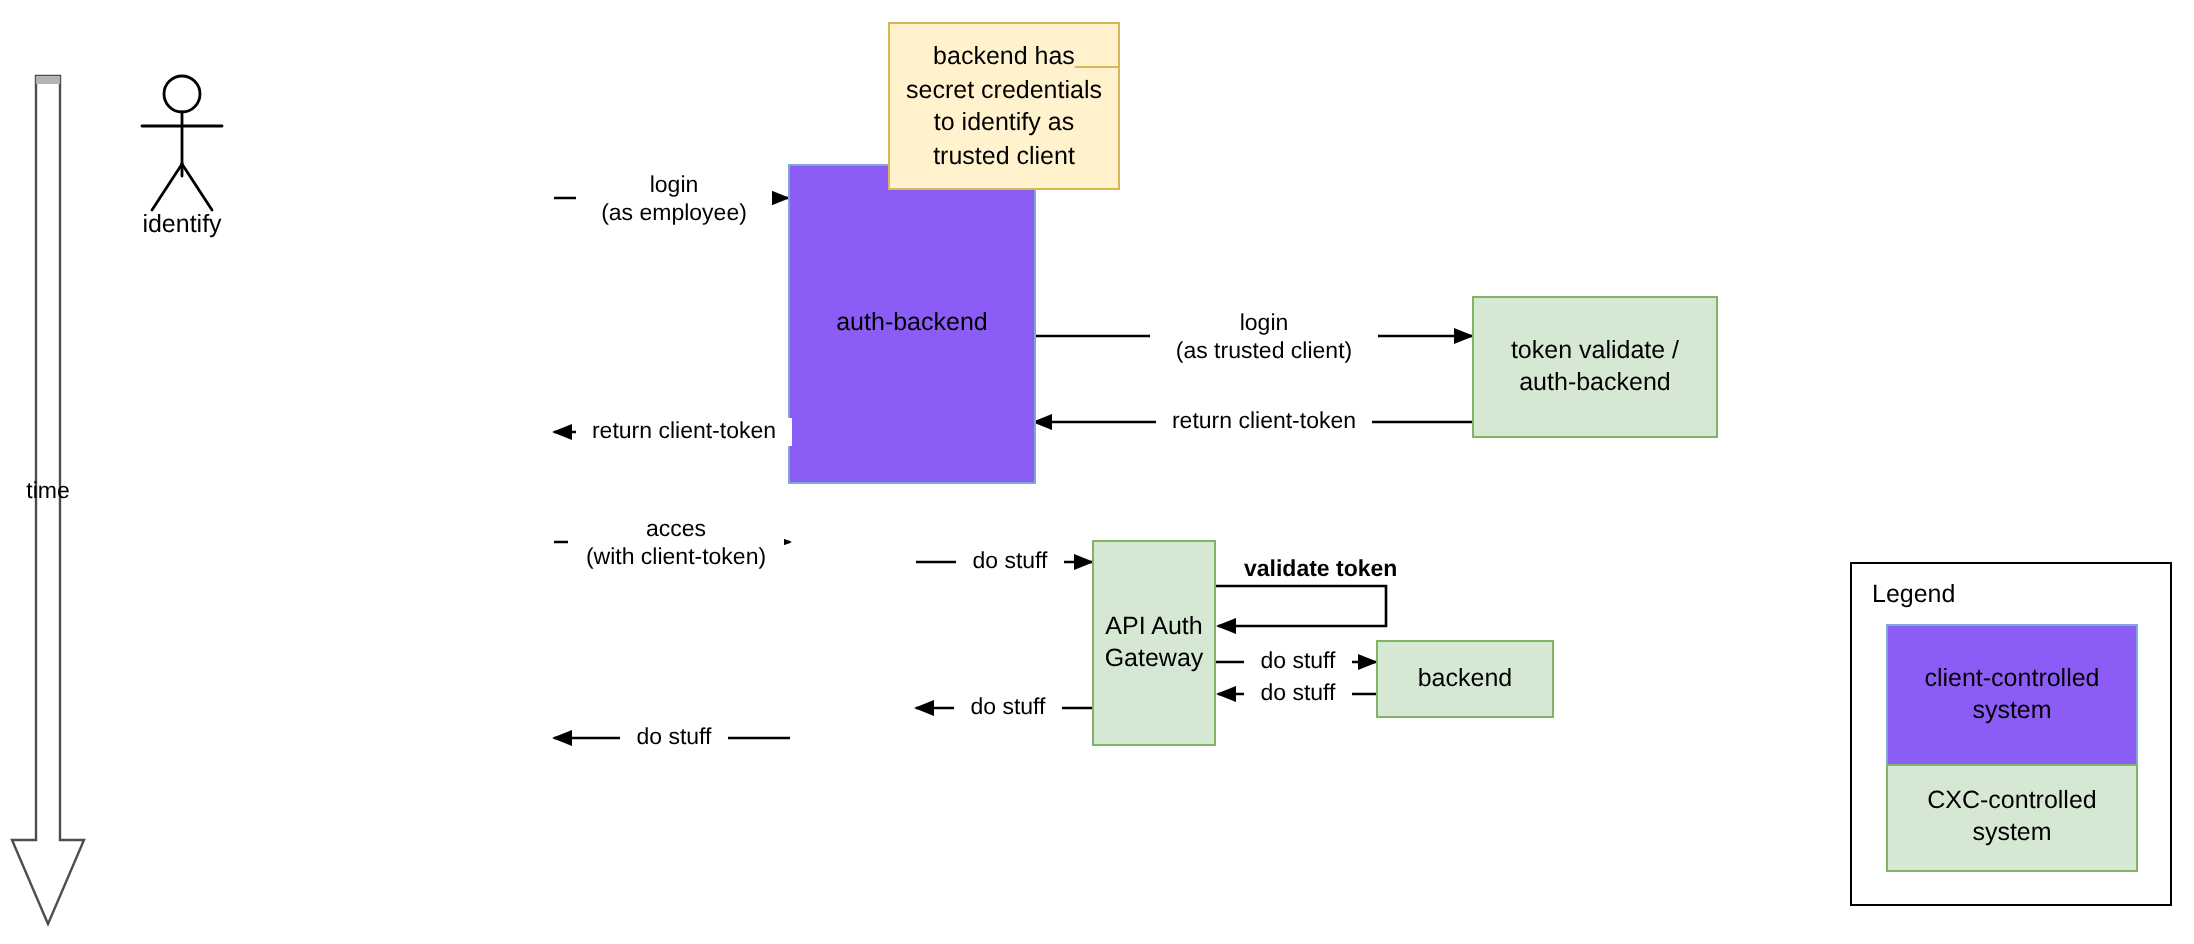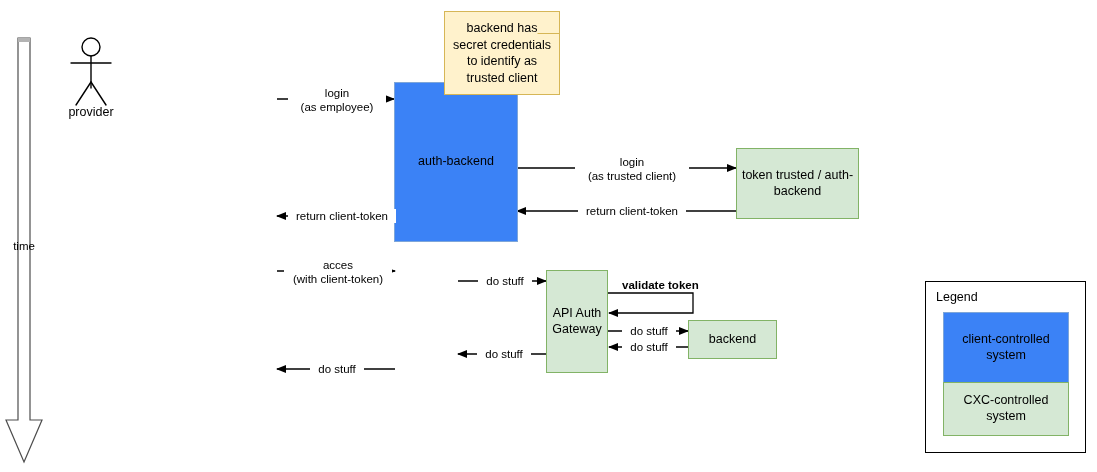--- a/index.html
+++ b/index.html
@@ -3,21 +3,21 @@
 <meta charset="utf-8">
 <style>
   html,body{margin:0;padding:0;background:#ffffff;}
   body{width:1097px;height:472px;position:relative;overflow:hidden;
        font-family:"Liberation Sans",sans-serif;color:#000;}
   .canvas{position:absolute;left:0;top:0;width:1097px;height:472px;}
   svg.layer{position:absolute;left:0;top:0;width:1097px;height:472px;pointer-events:none;}
 
   .node{position:absolute;box-sizing:border-box;display:flex;align-items:center;
         justify-content:center;text-align:center;font-size:12.5px;line-height:1.25;}
-  .blue{background:#3b82f6;border:1px solid #7ea6d9;}
+  .blue{background:#8b5cf6;border:1px solid #7ea6d9;}
   .green{background:#d5e8d4;border:1px solid #82b366;}
   .plain{background:#ffffff;border:1px solid #000000;}
 
   .note{position:absolute;box-sizing:border-box;background:#fff2cc;
         border:1px solid #d6b656;font-size:12.5px;line-height:1.32;
         display:flex;align-items:center;justify-content:center;text-align:center;
         padding:4px 6px 4px 6px;}
   .note-fold{position:absolute;right:-1px;top:-1px;width:22px;height:22px;
         background:#fff2cc;border-left:1px solid #d6b656;border-bottom:1px solid #d6b656;
         clip-path:polygon(0 0,100% 100%,0 100%);
@@ -98,29 +98,29 @@
       <line x1="546" y1="354" x2="458" y2="354" marker-end="url(#ah)"></line>
     </g>
 
     <g stroke="#000" stroke-width="1.3" fill="none">
       <line x1="395" y1="369" x2="277" y2="369" marker-end="url(#ah)"></line>
     </g>
   </svg>
 
   <div class="time-label" style="left:6px;top:240px;width:36px;">time</div>
 
-  <div class="actor-label" style="left:51px;top:105px;width:80px;">provider</div>
+  <div class="actor-label" style="left:51px;top:105px;width:80px;">identify</div>
 
 
   <div class="node blue" style="left:394px;top:82px;width:124px;height:160px;">
     <span>auth-backend</span>
   </div>
 
   <div class="node green" style="left:736px;top:148px;width:123px;height:71px;">
-    <span style="padding:0 4px;">token trusted / auth-backend</span>
+    <span style="padding:0 4px;">token validate / auth-backend</span>
   </div>
 
 
   <div class="node green" style="left:546px;top:270px;width:62px;height:103px;">
     <span>API Auth Gateway</span>
   </div>
 
   <div class="node green" style="left:688px;top:320px;width:89px;height:39px;">
     <span>backend</span>
   </div>

